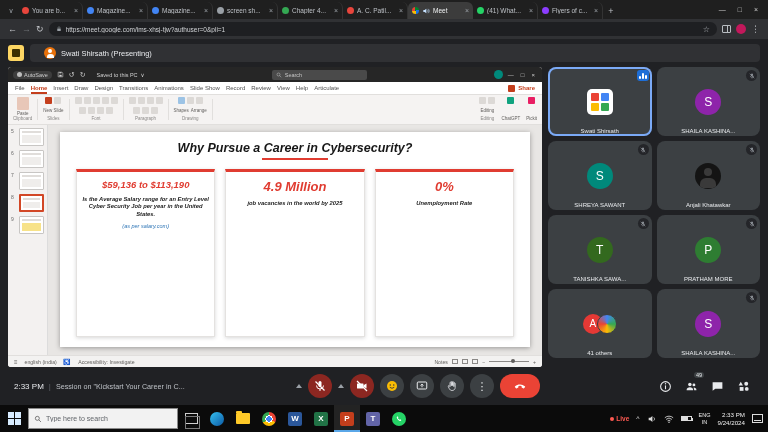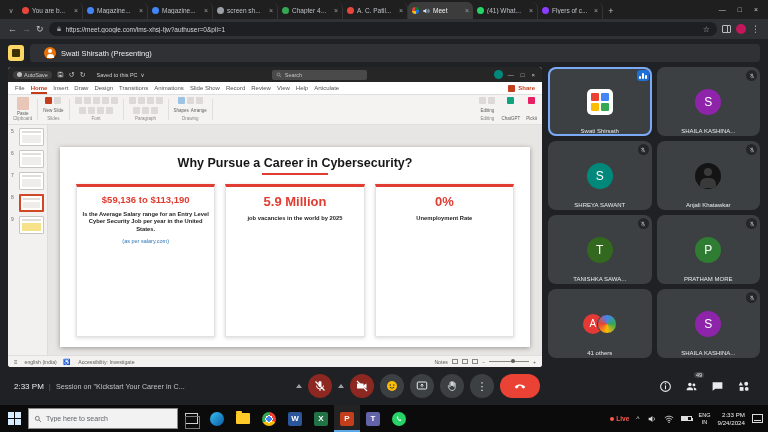--- a/index.html
+++ b/index.html
@@ -91,21 +91,21 @@
   .ppt-body { flex:1; min-height:0; display:flex; background:#e8e6e4; }
   .thumbs { width:40px; background:#f3f1f0; border-right:1px solid #dcdcdc; padding:3px; display:flex; flex-direction:column; gap:4px; flex:none; overflow:hidden; }
   .thumb { display:flex; gap:2px; align-items:flex-start; }
   .thumb-num { font-size:5px; color:#6a6a6a; width:6px; flex:none; }
   .thumb-box { flex:1; height:18px; background:#fff; border:1px solid #c8c6c4; border-radius:1px; position:relative; }
   .thumb-box::before { content:""; position:absolute; left:2px; right:2px; top:2px; height:2px; background:#e0ddda; }
   .thumb-box::after { content:""; position:absolute; left:2px; right:2px; top:6px; bottom:2px; background:#efedeb; }
   .thumb.current .thumb-box { border:2px solid #d24726; }
   .thumb-box.yellow::after { background:#f7e289; }
 
-  .slide-area { flex:1; display:flex; align-items:center; justify-content:center; padding:22px 12px 8px; min-width:0; }
+  .slide-area { flex:1; display:flex; align-items:center; justify-content:center; padding:7px 12px 8px; min-width:0;font-style:italic; }
   .slide { width:100%; height:100%; background:#fff; box-shadow:0 1px 5px rgba(0,0,0,.35); padding:9px 12px 10px; display:flex; flex-direction:column; }
   .slide-title { text-align:center; font-weight:bold; font-size:12.5px; color:#171717; }
   .title-rule { width:66px; height:2px; background:#e03c31; margin:3px auto 9px; }
   .cards { flex:1; display:flex; gap:10px; padding:0 4px; min-height:0; }
   .card { flex:1; background:#fff; border:1px solid #e4e2e0; border-top:3px solid #e03c31; box-shadow:0 1px 4px rgba(0,0,0,.16);
           padding:8px 5px 5px; display:flex; flex-direction:column; align-items:center; text-align:center; gap:5px; }
   .stat { color:#e03c31; font-weight:bold; font-size:13px; line-height:1.12; }
   .card:first-child .stat { font-size:9.5px; }
   .card-body { font-size:5.8px; font-weight:bold; color:#1d1d1d; line-height:1.3; }
   .card-note { font-size:5.5px; color:#2e75b6; }
@@ -468,21 +468,21 @@
             <div class="slide">
               <div class="slide-title">Why Pursue a Career in Cybersecurity?</div>
               <div class="title-rule"></div>
               <div class="cards">
                 <div class="card">
                   <div class="stat">$59,136 to $113,190</div>
                   <div class="card-body">Is the Average Salary range for an Entry Level Cyber Security Job per year in the United States.</div>
                   <div class="card-note">(as per salary.com)</div>
                 </div>
                 <div class="card">
-                  <div class="stat">5.9 Million</div>
+                  <div class="stat">4.9 Million</div>
                   <div class="card-body">job vacancies in the world by 2025</div>
                   <div class="card-note"></div>
                 </div>
                 <div class="card">
                   <div class="stat">0%</div>
                   <div class="card-body">Unemployment Rate</div>
                   <div class="card-note"></div>
                 </div>
               </div>
             </div>

